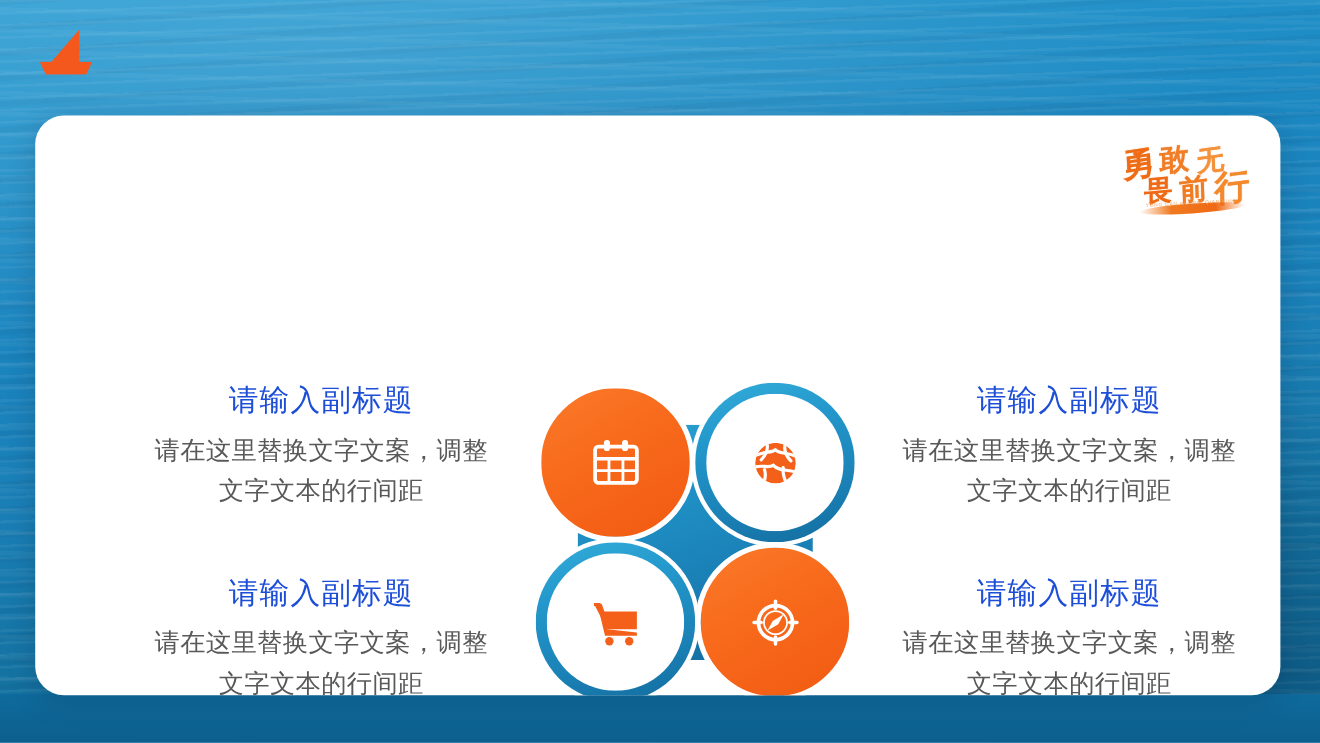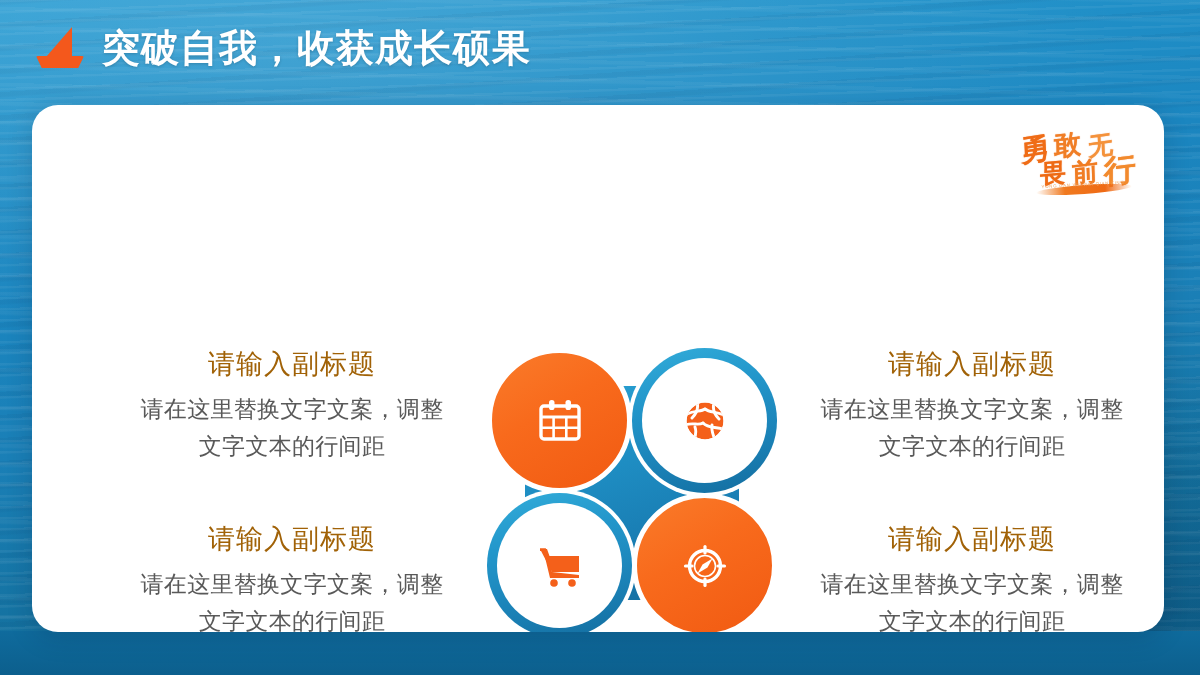--- a/index.html
+++ b/index.html
@@ -173,21 +173,21 @@
     text-align: center;
   }
   .tb-tl { left: 95px;  top: 243px; }
   .tb-tr { left: 775px; top: 243px; }
   .tb-bl { left: 95px;  top: 418px; }
   .tb-br { left: 775px; top: 418px; }
 
   .tb-heading {
     font-family: "Liberation Serif", serif;
     font-size: 27px;
-    color: #a16207;
+    color: #1d4ed8;
     line-height: 1.25;
     margin-bottom: 9px;
     letter-spacing: 1px;
     text-align: center;
   }
   .tb-body {
     font-family: "Liberation Sans", sans-serif;
     font-size: 23px;
     color: #595959;
     line-height: 1.62;
@@ -278,21 +278,20 @@
 
   <div class="bg-water"></div>
   <div class="bg-vignette"></div>
   <div class="bottom-strip"></div>
 
   <div class="title-row">
     <div class="boat-icon">
       <div class="sail"></div>
       <div class="hull"></div>
     </div>
-    <div class="slide-title">突破自我，收获成长硕果</div>
   </div>
 
   <div class="card">
 
     <div class="brand-logo">
       <span class="cal c1">勇</span>
       <span class="cal c2">敢</span>
       <span class="cal c3">无</span>
       <span class="cal c4">畏</span>
       <span class="cal c5">前</span>

